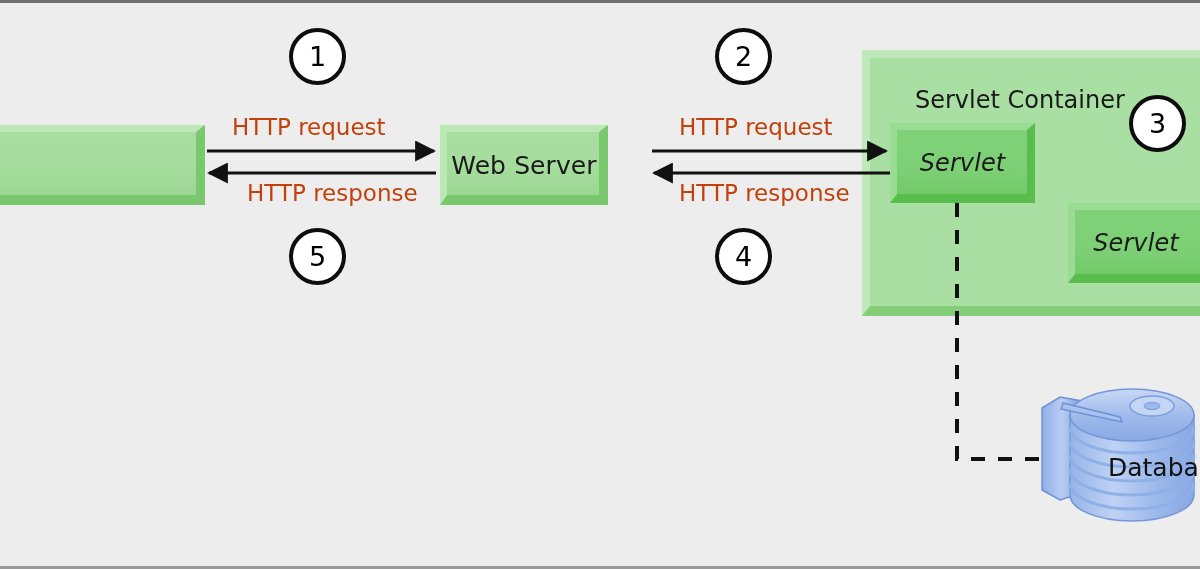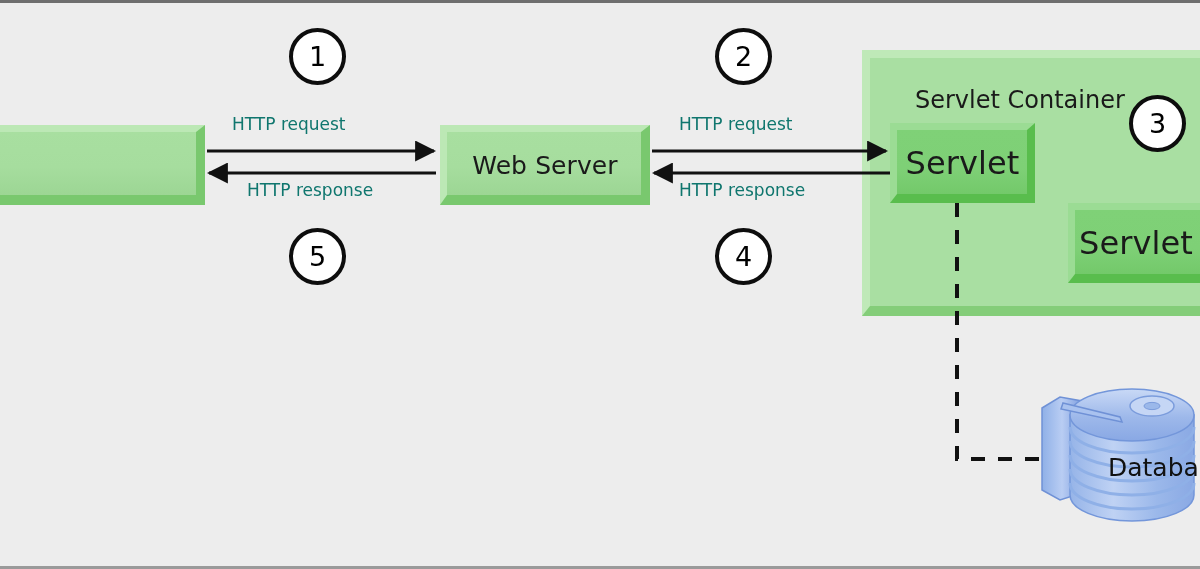--- a/index.html
+++ b/index.html
@@ -63,21 +63,21 @@
 
   
   .servlet-box .face {
     background: linear-gradient(180deg, #7fd177 0%, #7ed076 60%, #73c96a 100%);
     border-top: 7px solid #9bdc94;
     border-left: 7px solid #9bdc94;
     border-right: 8px solid #59bd4d;
     border-bottom: 9px solid #59bd4d;
     box-sizing: border-box;
   }
-  .servlet-box .label { font-size: 32px; }
+  .servlet-box .label { font-size: 24px; font-style: italic; }
 
   .container-title {
     position: absolute;
     font-size: 24px;
     color: #1a1a1a;
     white-space: nowrap;
   }
 
   
   .num-circle {
@@ -90,22 +90,22 @@
     justify-content: center;
     font-size: 27px;
     color: #000000;
     box-sizing: border-box;
     line-height: 1;
   }
 
   
   .edge-label {
     position: absolute;
-    font-size: 17px;
-    color: #0f766e;
+    font-size: 23px;
+    color: #c2410c;
     white-space: nowrap;
   }
 
   .db-label {
     position: absolute;
     font-size: 25px;
     color: #111111;
     white-space: nowrap;
   }
 
@@ -119,21 +119,21 @@
 </style>
 </head>
 <body>
 
 <div id="canvas">
 
   <div class="box3d node-box" style="left:-8px; top:122px; width:213px; height:80px;">
     <span class="face"></span>
   </div>
 
-  <div class="box3d node-box" style="left:440px; top:122px; width:210px; height:80px;">
+  <div class="box3d node-box" style="left:440px; top:122px; width:168px; height:80px;">
     <span class="face"></span>
     <span class="label">Web Server</span>
   </div>
 
   <div class="box3d container-box" style="left:862px; top:47px; width:350px; height:266px;">
     <span class="face"></span>
   </div>
   <div class="container-title" style="left:915px; top:83px;">Servlet Container</div>
 
   <div class="box3d servlet-box" style="left:890px; top:120px; width:145px; height:80px;">

